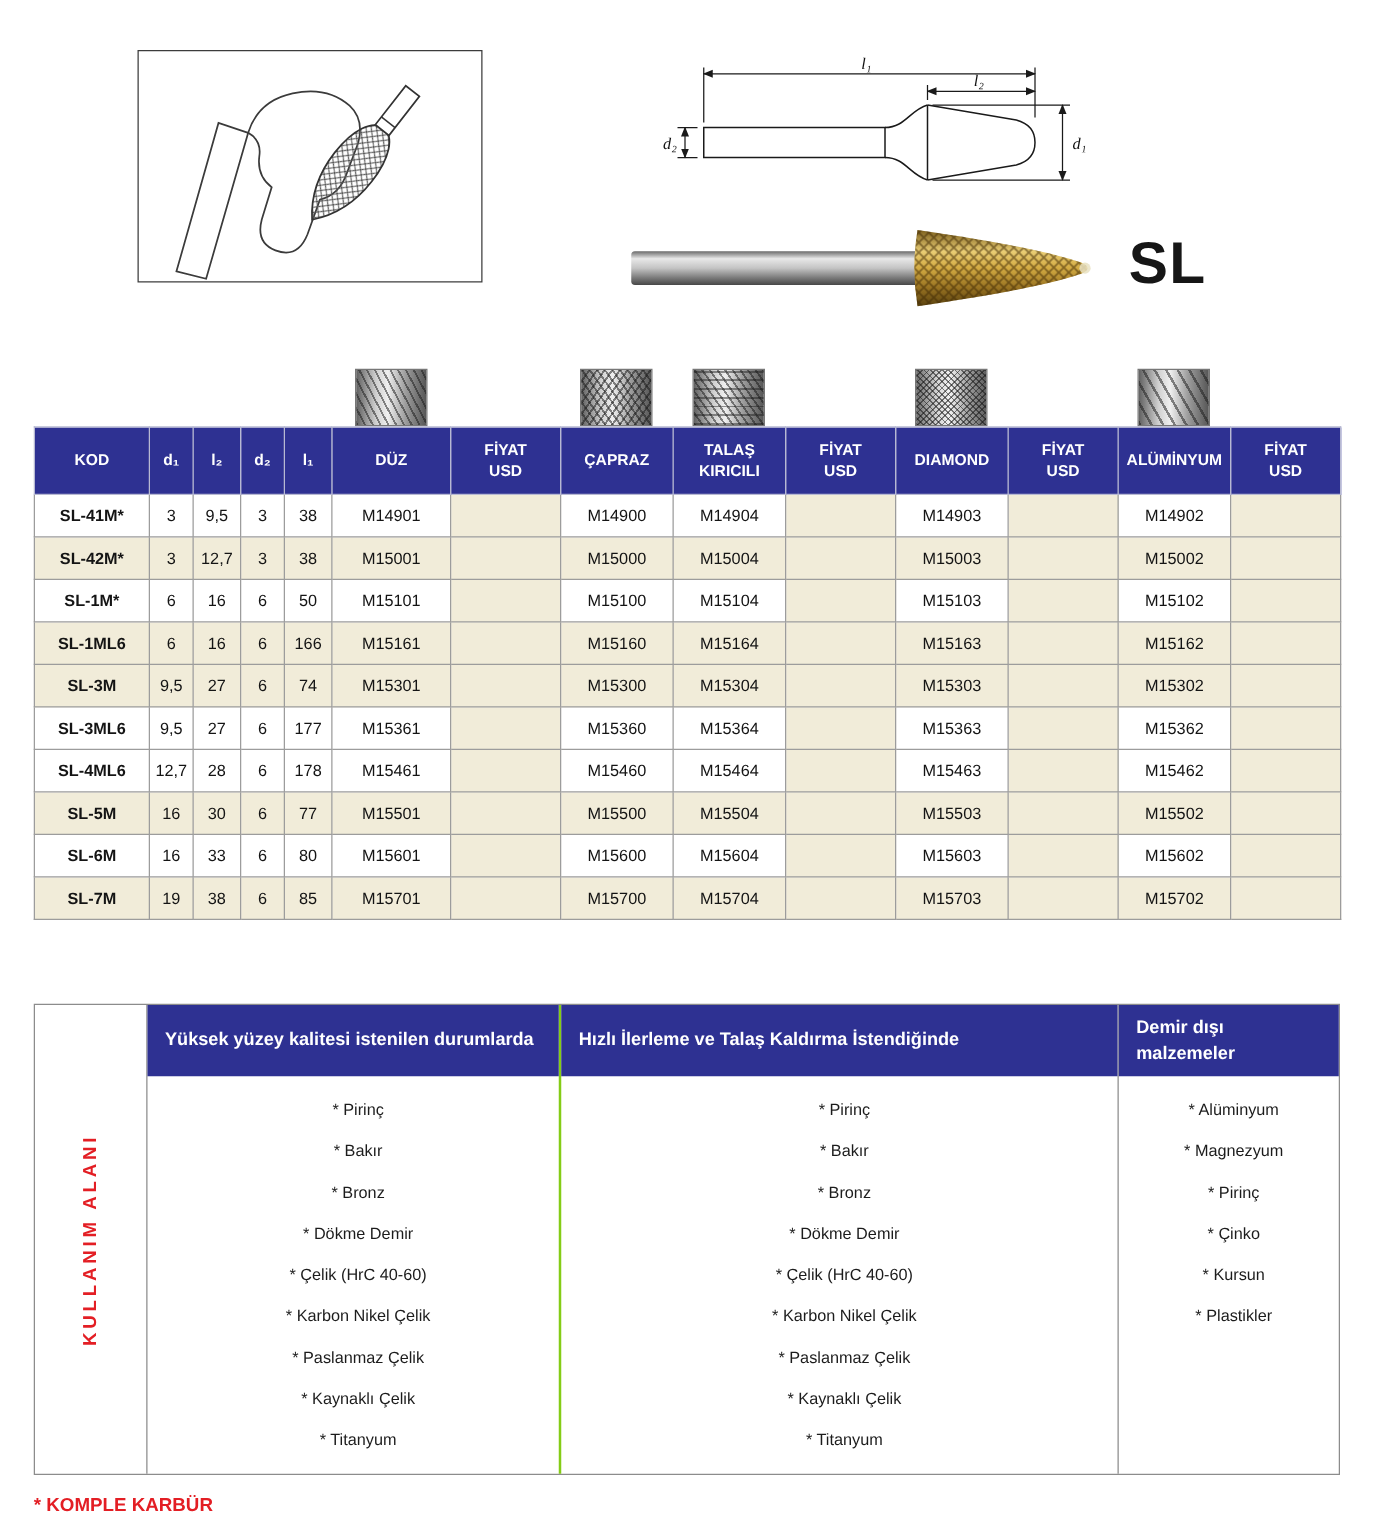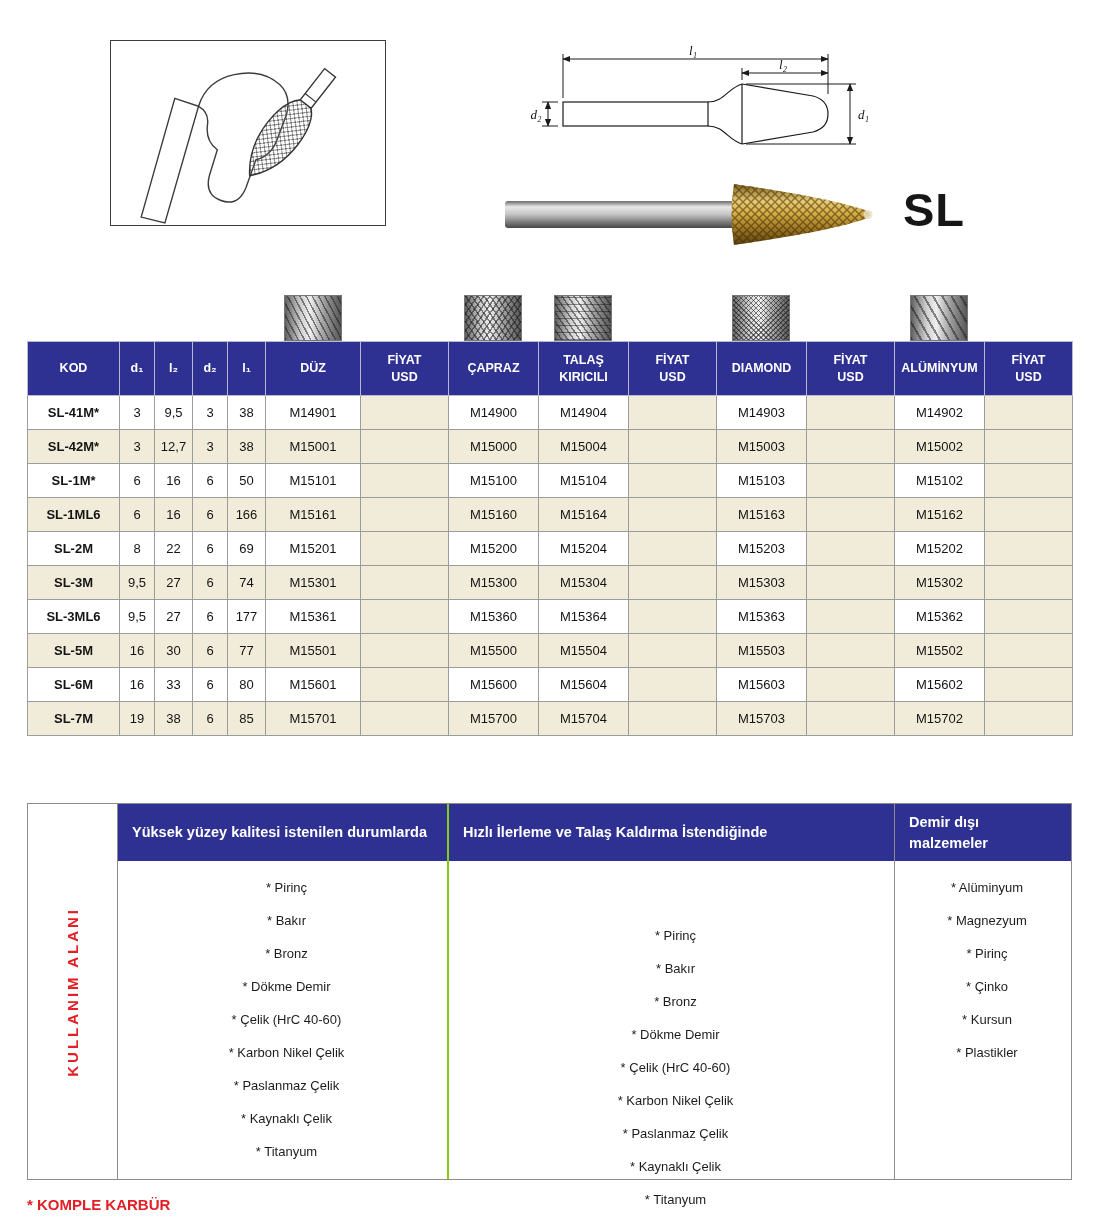--- a/index.html
+++ b/index.html
@@ -49,21 +49,21 @@
   table.main tr.alt td{background:var(--row-cream);}
   table.main td.fiyat{background:var(--row-cream);}
   table.main td.kod{font-weight:bold;}
 
   
   .usage{position:absolute;left:27px;top:803px;width:1045px;height:377px;border:1px solid #8c8c8c;display:flex;background:#fff;}
   .usage-side{width:90px;border-right:1px solid #8c8c8c;display:flex;align-items:center;justify-content:center;}
   .vtext{writing-mode:vertical-rl;transform:rotate(180deg);color:var(--accent-red);font-weight:bold;font-size:15px;letter-spacing:3px;white-space:nowrap;}
   .usage-col{display:flex;flex-direction:column;}
   .c1{width:331px;border-right:2px solid #84cc16;}
-  .c2{width:446px;border-right:1px solid #8c8c8c;gap:48px;}
+  .c2{width:446px;border-right:1px solid #8c8c8c;}
   .c3{flex:1;}
   .usage-head{background:var(--header-navy);color:#fff;font-weight:bold;font-size:14.5px;line-height:1.4;
     padding:7px 14px;min-height:57px;display:flex;align-items:center;}
   .usage-list{list-style:none;padding:10px 6px 0 14px;text-align:center;}
   .usage-list li{font-size:13px;line-height:33px;color:#1c1c1c;}
 
   .footnote{position:absolute;left:27px;top:1196px;color:var(--accent-red);font-weight:bold;font-size:15px;}
 </style>
 </head>
 <body>
@@ -260,36 +260,20 @@
             <td>M15161</td>
             <td class="fiyat"></td>
             <td>M15160</td>
             <td>M15164</td>
             <td class="fiyat"></td>
             <td>M15163</td>
             <td class="fiyat"></td>
             <td>M15162</td>
             <td class="fiyat"></td>
           </tr>
-          <tr>
-            <td class="kod">SL-2M</td>
-            <td>8</td>
-            <td>22</td>
-            <td>6</td>
-            <td>69</td>
-            <td>M15201</td>
-            <td class="fiyat"></td>
-            <td>M15200</td>
-            <td>M15204</td>
-            <td class="fiyat"></td>
-            <td>M15203</td>
-            <td class="fiyat"></td>
-            <td>M15202</td>
-            <td class="fiyat"></td>
-          </tr>
           <tr class="alt">
             <td class="kod">SL-3M</td>
             <td>9,5</td>
             <td>27</td>
             <td>6</td>
             <td>74</td>
             <td>M15301</td>
             <td class="fiyat"></td>
             <td>M15300</td>
             <td>M15304</td>
@@ -306,20 +290,36 @@
             <td>6</td>
             <td>177</td>
             <td>M15361</td>
             <td class="fiyat"></td>
             <td>M15360</td>
             <td>M15364</td>
             <td class="fiyat"></td>
             <td>M15363</td>
             <td class="fiyat"></td>
             <td>M15362</td>
+            <td class="fiyat"></td>
+          </tr>
+          <tr>
+            <td class="kod">SL-4ML6</td>
+            <td>12,7</td>
+            <td>28</td>
+            <td>6</td>
+            <td>178</td>
+            <td>M15461</td>
+            <td class="fiyat"></td>
+            <td>M15460</td>
+            <td>M15464</td>
+            <td class="fiyat"></td>
+            <td>M15463</td>
+            <td class="fiyat"></td>
+            <td>M15462</td>
             <td class="fiyat"></td>
           </tr>
           <tr class="alt">
             <td class="kod">SL-5M</td>
             <td>16</td>
             <td>30</td>
             <td>6</td>
             <td>77</td>
             <td>M15501</td>
             <td class="fiyat"></td>

